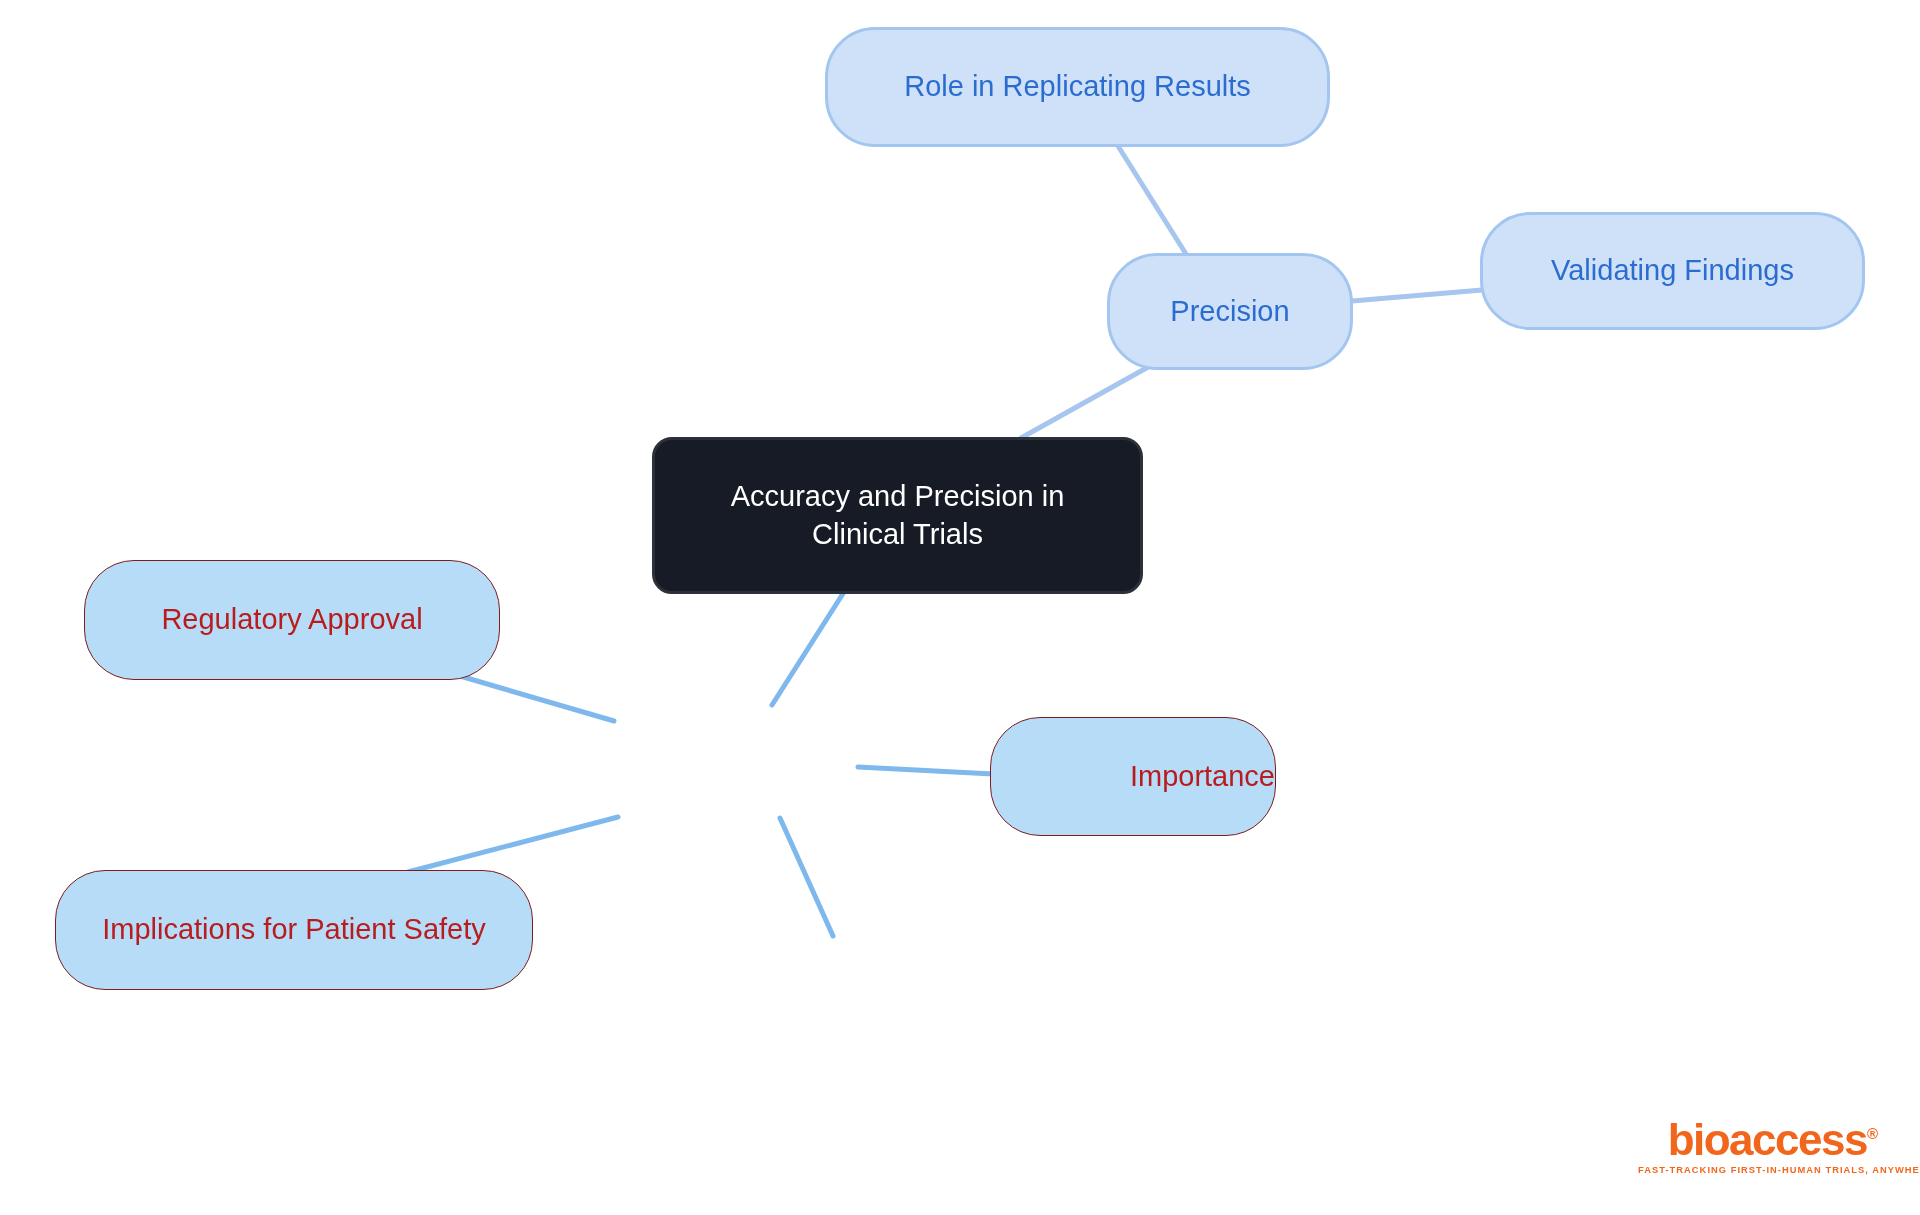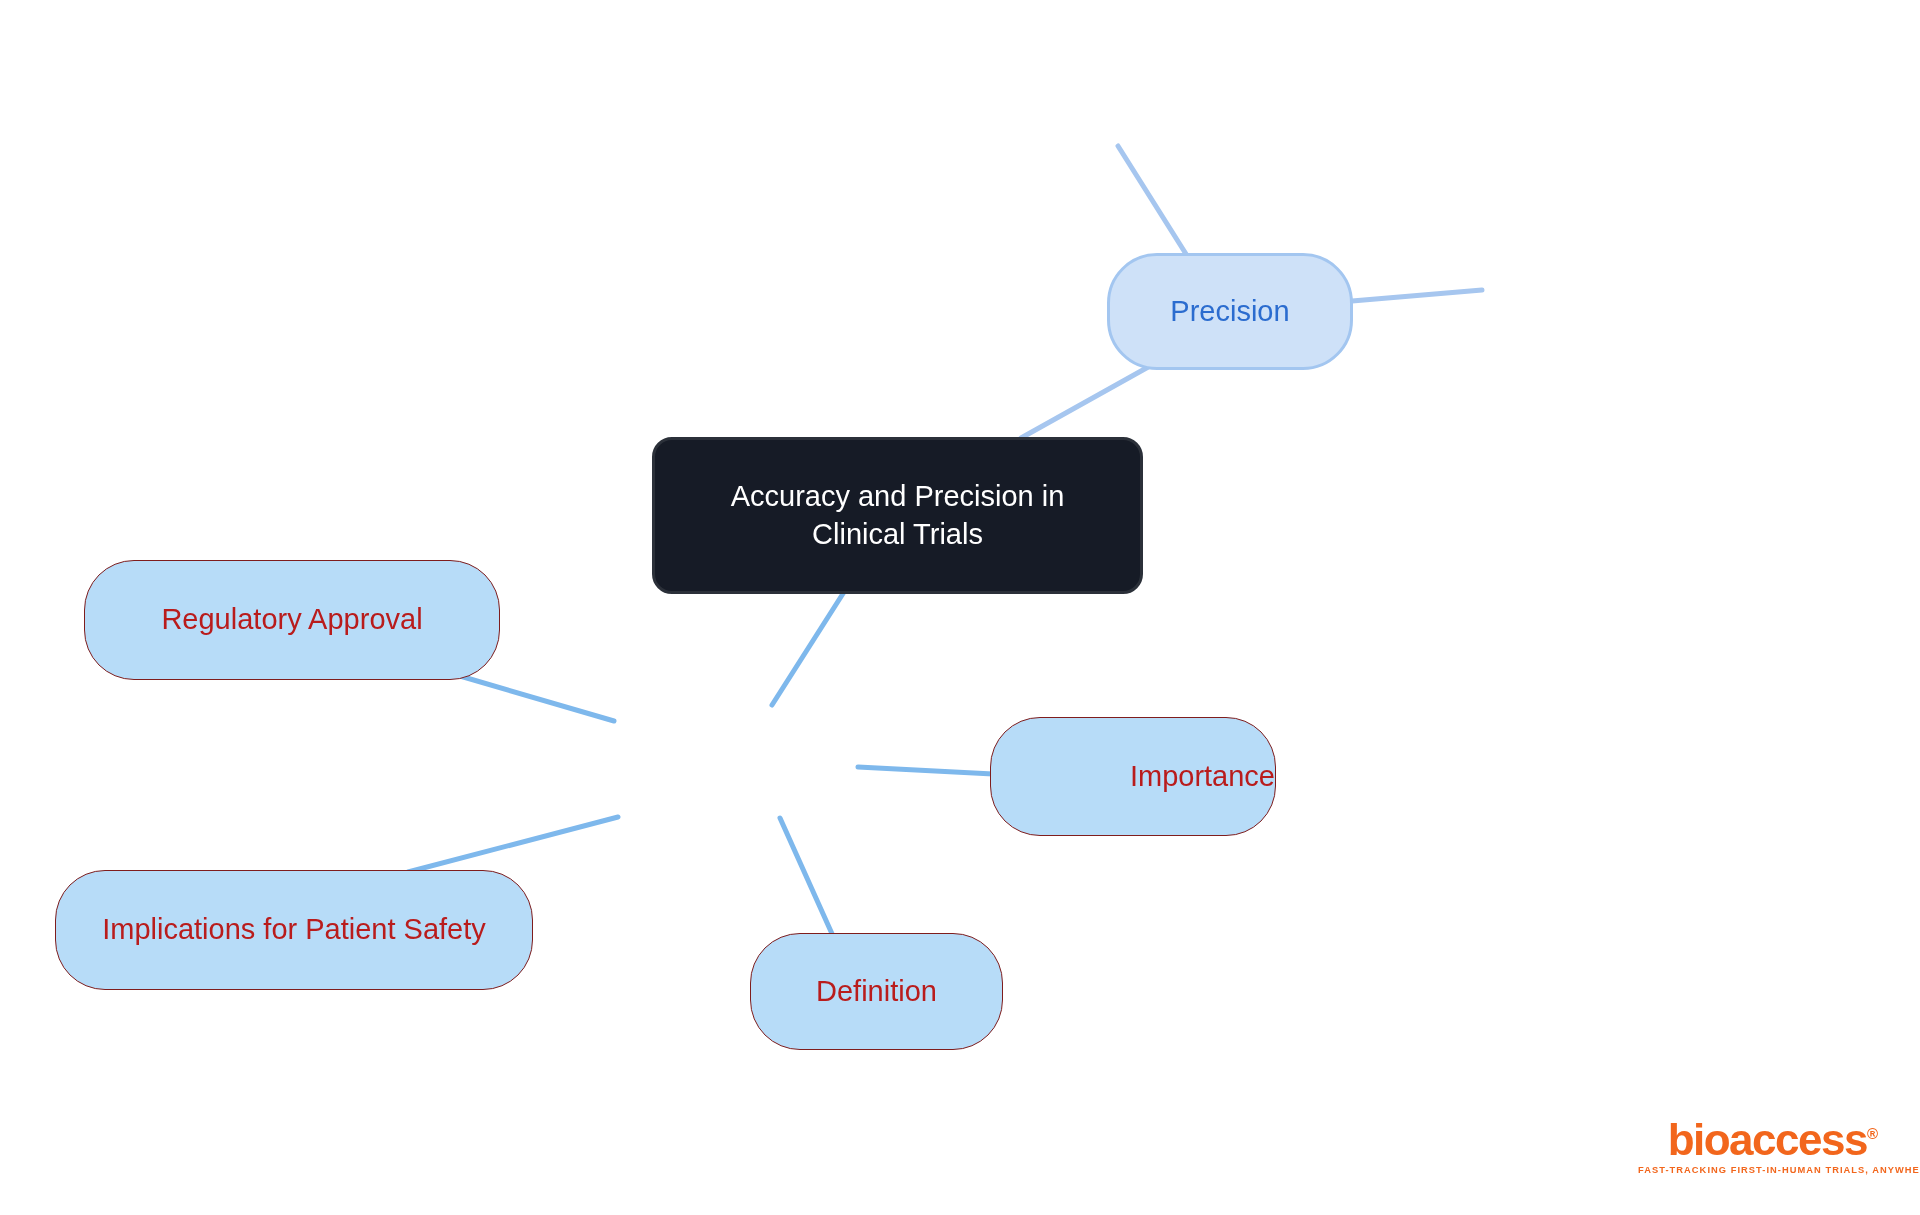--- a/index.html
+++ b/index.html
@@ -99,37 +99,40 @@
   </svg>
 
   <div class="node node--root" style="left:652px; top:437px; width:491px; height:157px;">
     <span class="node-label">Accuracy and Precision in Clinical Trials</span>
   </div>
 
   <div class="node node--light" style="left:1107px; top:253px; width:246px; height:117px;">
     <span class="node-label">Precision</span>
   </div>
 
+  <div class="node node--light" style="left:825px; top:27px; width:505px; height:120px;">
+    <span class="node-label">Role in Replicating Results</span>
+  </div>
 
+  <div class="node node--light" style="left:1480px; top:212px; width:385px; height:118px;">
+    <span class="node-label">Validating Findings</span>
+  </div>
 
 
   <div class="node node--sky" style="left:84px; top:560px; width:416px; height:120px;">
     <span class="node-label">Regulatory Approval</span>
   </div>
 
   <div class="node node--sky" style="left:990px; top:717px; width:286px; height:119px;justify-content:flex-end;">
     <span class="node-label">Importance</span>
   </div>
 
   <div class="node node--sky" style="left:55px; top:870px; width:478px; height:120px;text-align:right;">
     <span class="node-label">Implications for Patient Safety</span>
   </div>
 
-  <div class="node node--sky" style="left:750px; top:933px; width:253px; height:117px;">
-    <span class="node-label">Definition</span>
-  </div>
 
   <div class="logo">
     <div class="brand-line"><span>bioaccess</span><span class="reg">®</span></div>
     <div class="tagline">FAST-TRACKING FIRST-IN-HUMAN TRIALS, ANYWHERE</div>
   </div>
 
 </div>
 
 </body></html>

